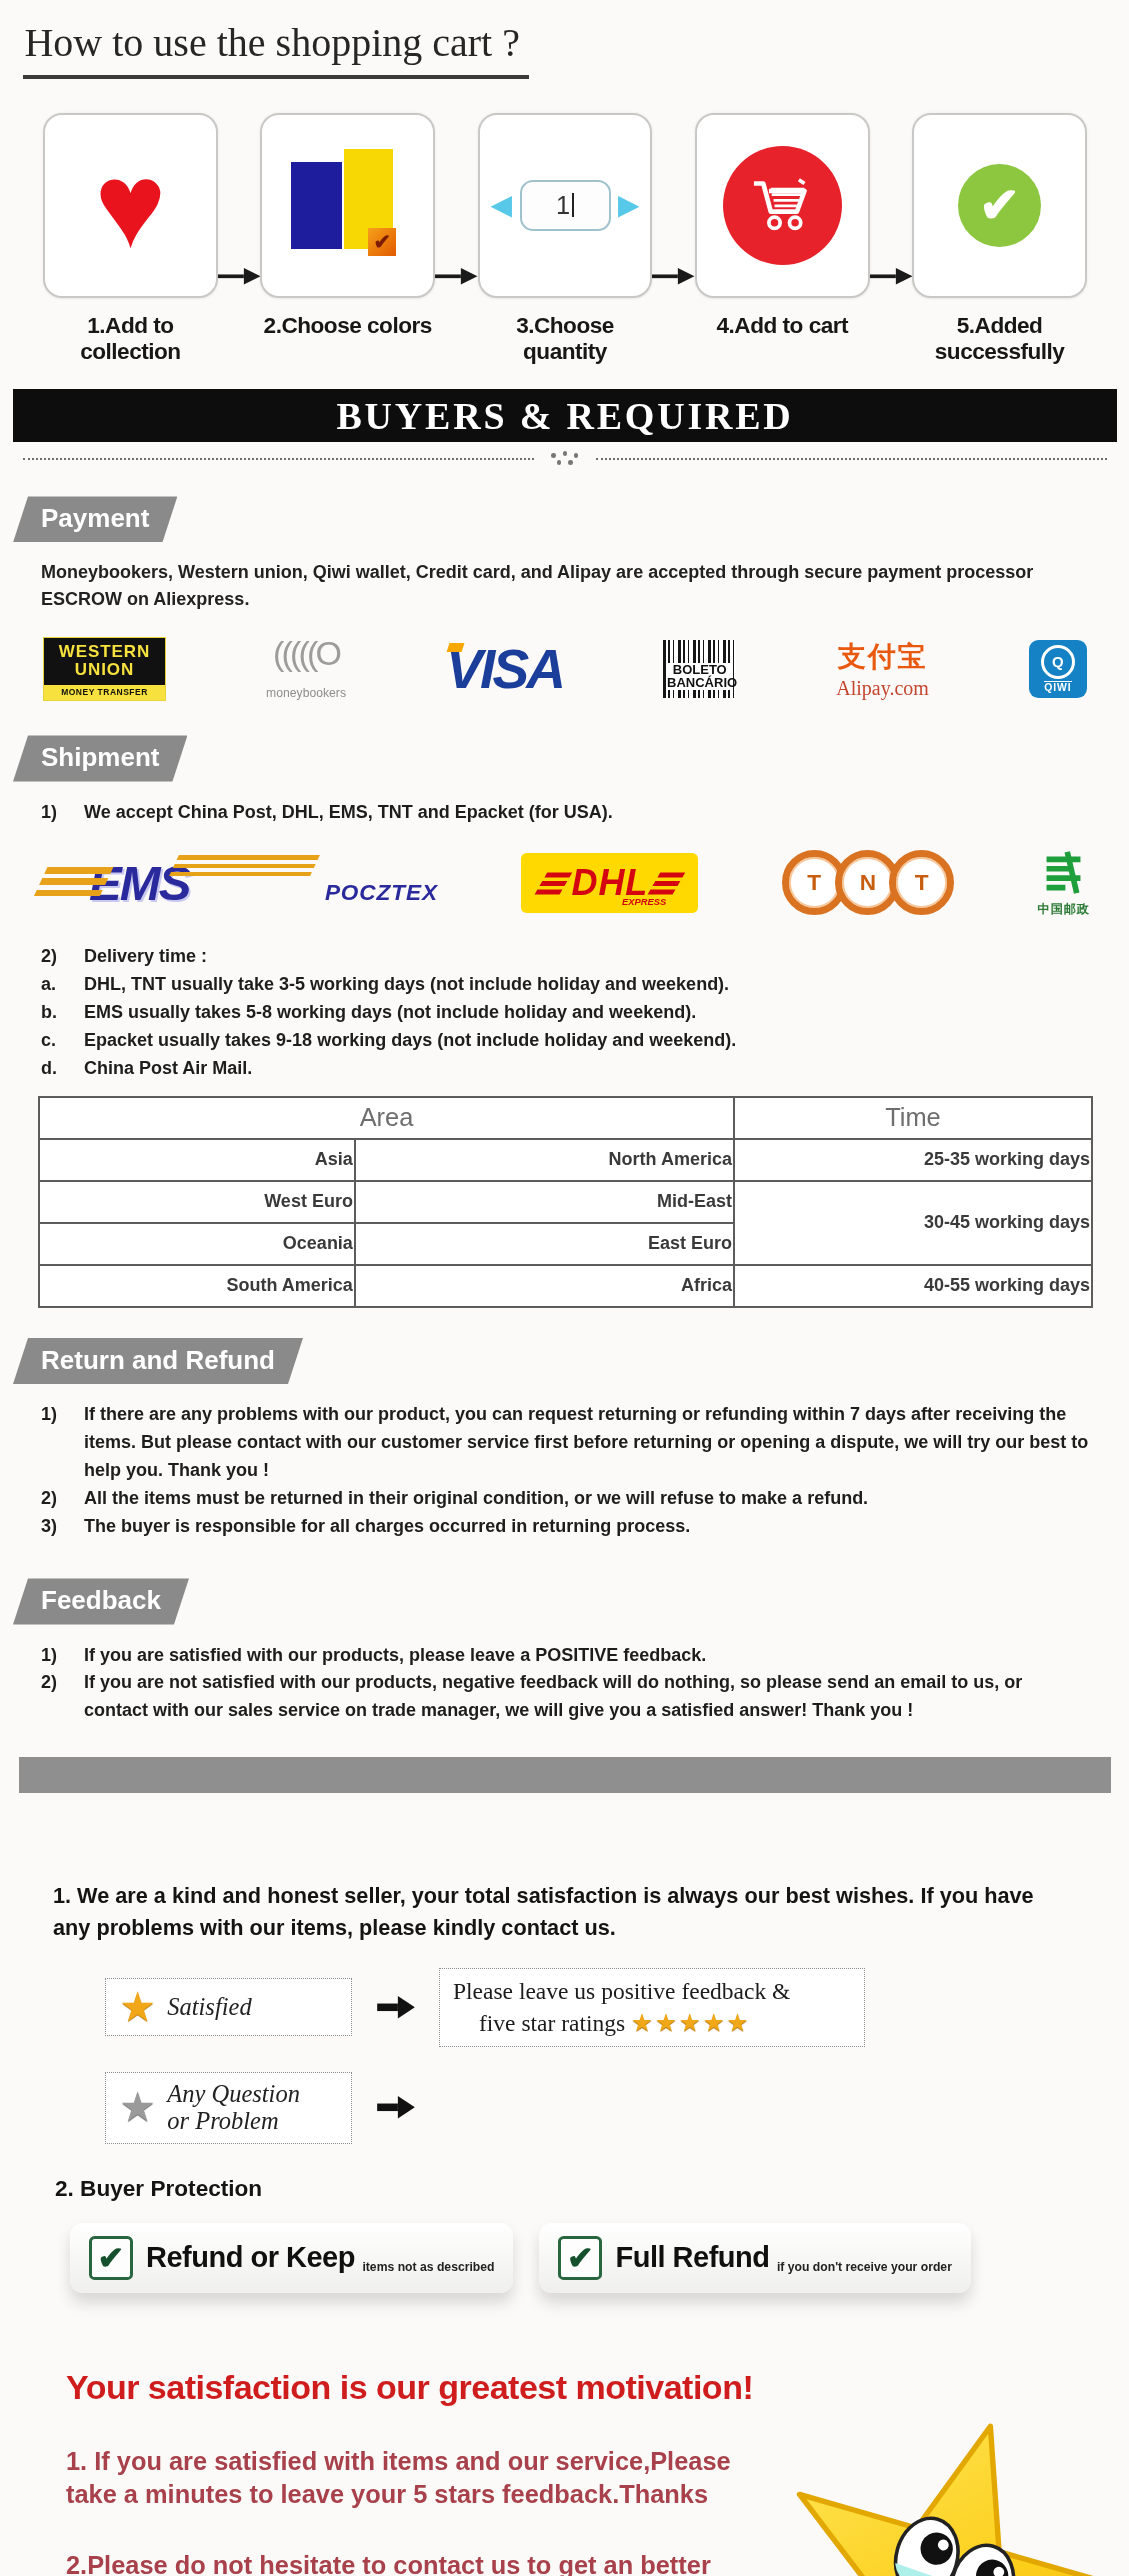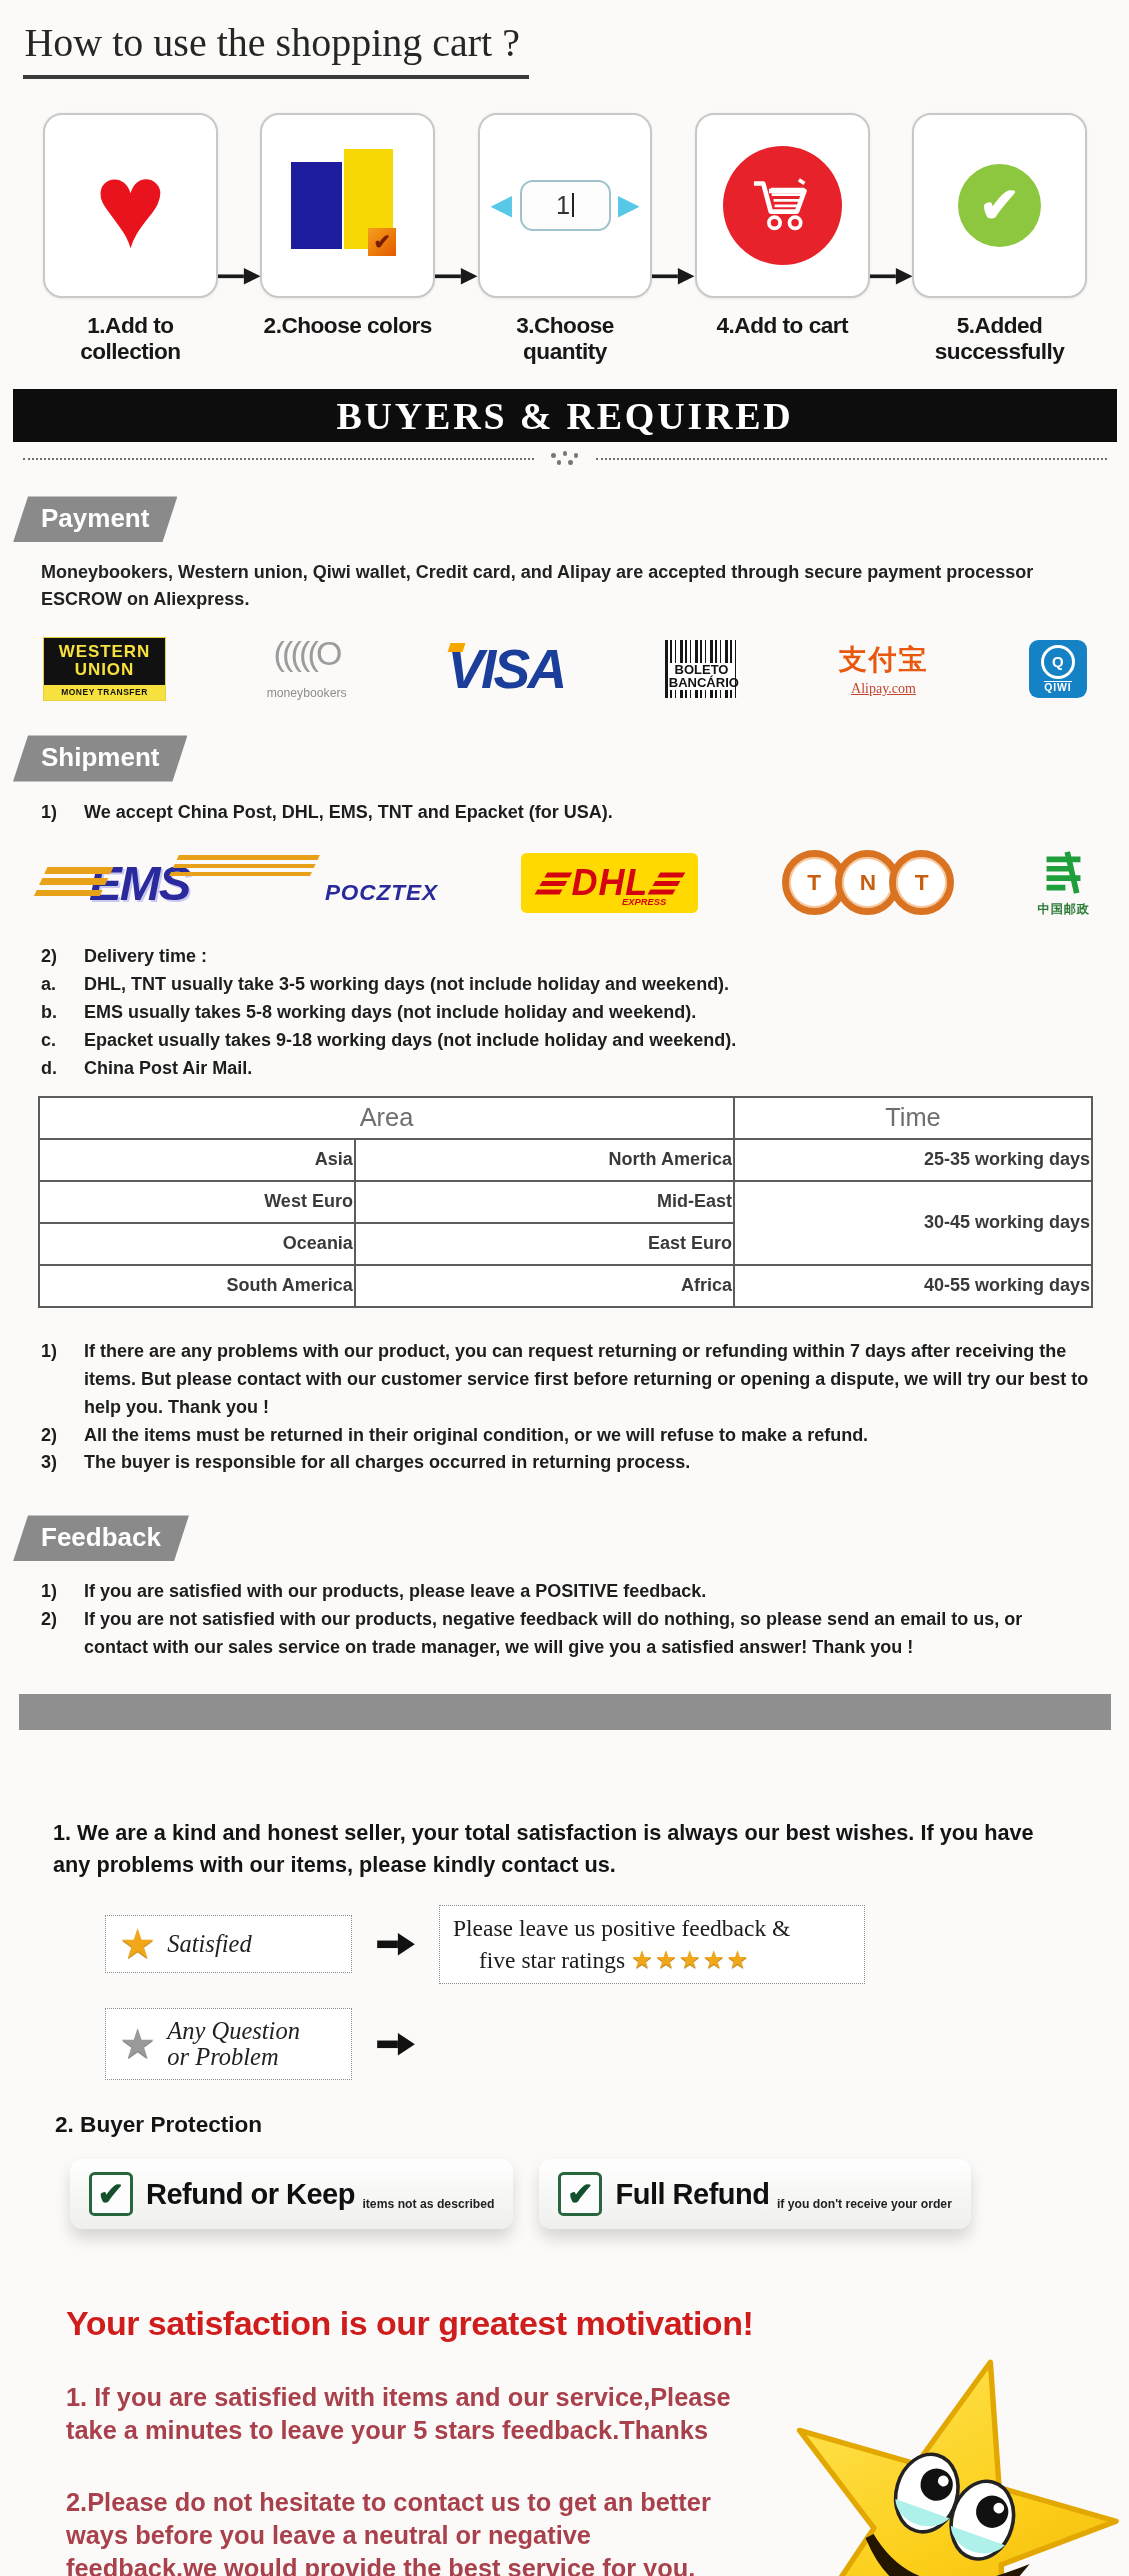--- a/index.html
+++ b/index.html
@@ -68,21 +68,21 @@
   .mb-name{font-size:12.2px;margin-top:17px;color:#8d8d8d;}
   .visa{position:relative;font-size:55px;font-weight:800;font-style:italic;color:#1b3e9b;letter-spacing:-2.8px;}
   .visa::before{content:"";position:absolute;left:1.9px;top:5.6px;width:15px;height:9.4px;
     background:#f7a800;transform:skewX(-18deg);}
   .boleto{position:relative;width:73px;height:58px;
     background:repeating-linear-gradient(90deg,#161616 0 2.8px,#fff 2.8px 4.7px,#161616 4.7px 6.6px,#fff 6.6px 10.4px,#161616 10.4px 11.3px,#fff 11.3px 15px);}
   .boleto-lbl{position:absolute;left:3.8px;right:3.8px;top:22.6px;background:#fff;
     font-size:13px;font-weight:800;text-align:center;line-height:1.05;color:#111;}
   .alipay{text-align:center;}
   .alipay-cn{font-size:28px;font-weight:800;color:#e8590f;letter-spacing:1.9px;}
-  .alipay-en{font-size:14px;color:#c4452e;margin-top:1.9px;font-family:"Liberation Serif",serif;text-decoration:underline;}
+  .alipay-en{font-size:20px;color:#c4452e;margin-top:1.9px;font-family:"Liberation Serif",serif;}
   .qiwi{width:58px;height:58px;background:#1582c5;border-radius:9.4px;
     display:flex;flex-direction:column;align-items:center;justify-content:center;color:#fff;}
   .qiwi-q{width:28px;height:28px;border:3.8px solid #fff;border-radius:50%;
     display:flex;align-items:center;justify-content:center;font-size:15px;font-weight:800;}
   .qiwi-name{font-size:10.4px;font-weight:800;margin-top:2.8px;letter-spacing:0.9px;border-top:0.9px solid #fff;}
   
   .ship-logos{display:flex;align-items:center;justify-content:space-between;
     padding:0 40px;margin-top:15px;height:83px;}
   .ems{display:flex;align-items:baseline;}
   .ems-stripes{width:66px;height:32px;align-self:center;
@@ -345,20 +345,21 @@
       <tr>
         <td>South America</td>
         <td>Africa</td>
         <td>40-55 working days</td>
       </tr>
     </tbody>
       </table>
   </div>
 
   <div style="margin-top:30px">
+    <span class="tag">Return and Refund</span>
     <div class="hang" style="margin-top:17px">
       <span class="n">1)</span>
       <span class="t">If there are any problems with our product, you can request returning or refunding within 7 days after receiving the items. But please contact with our customer service first before returning or opening a dispute, we will try our best to help you. Thank you !</span>
     </div>
     <div class="hang">
       <span class="n">2)</span>
       <span class="t">All the items must be returned in their original condition, or we will refuse to make a refund.</span>
     </div>
     <div class="hang">
       <span class="n">3)</span>

